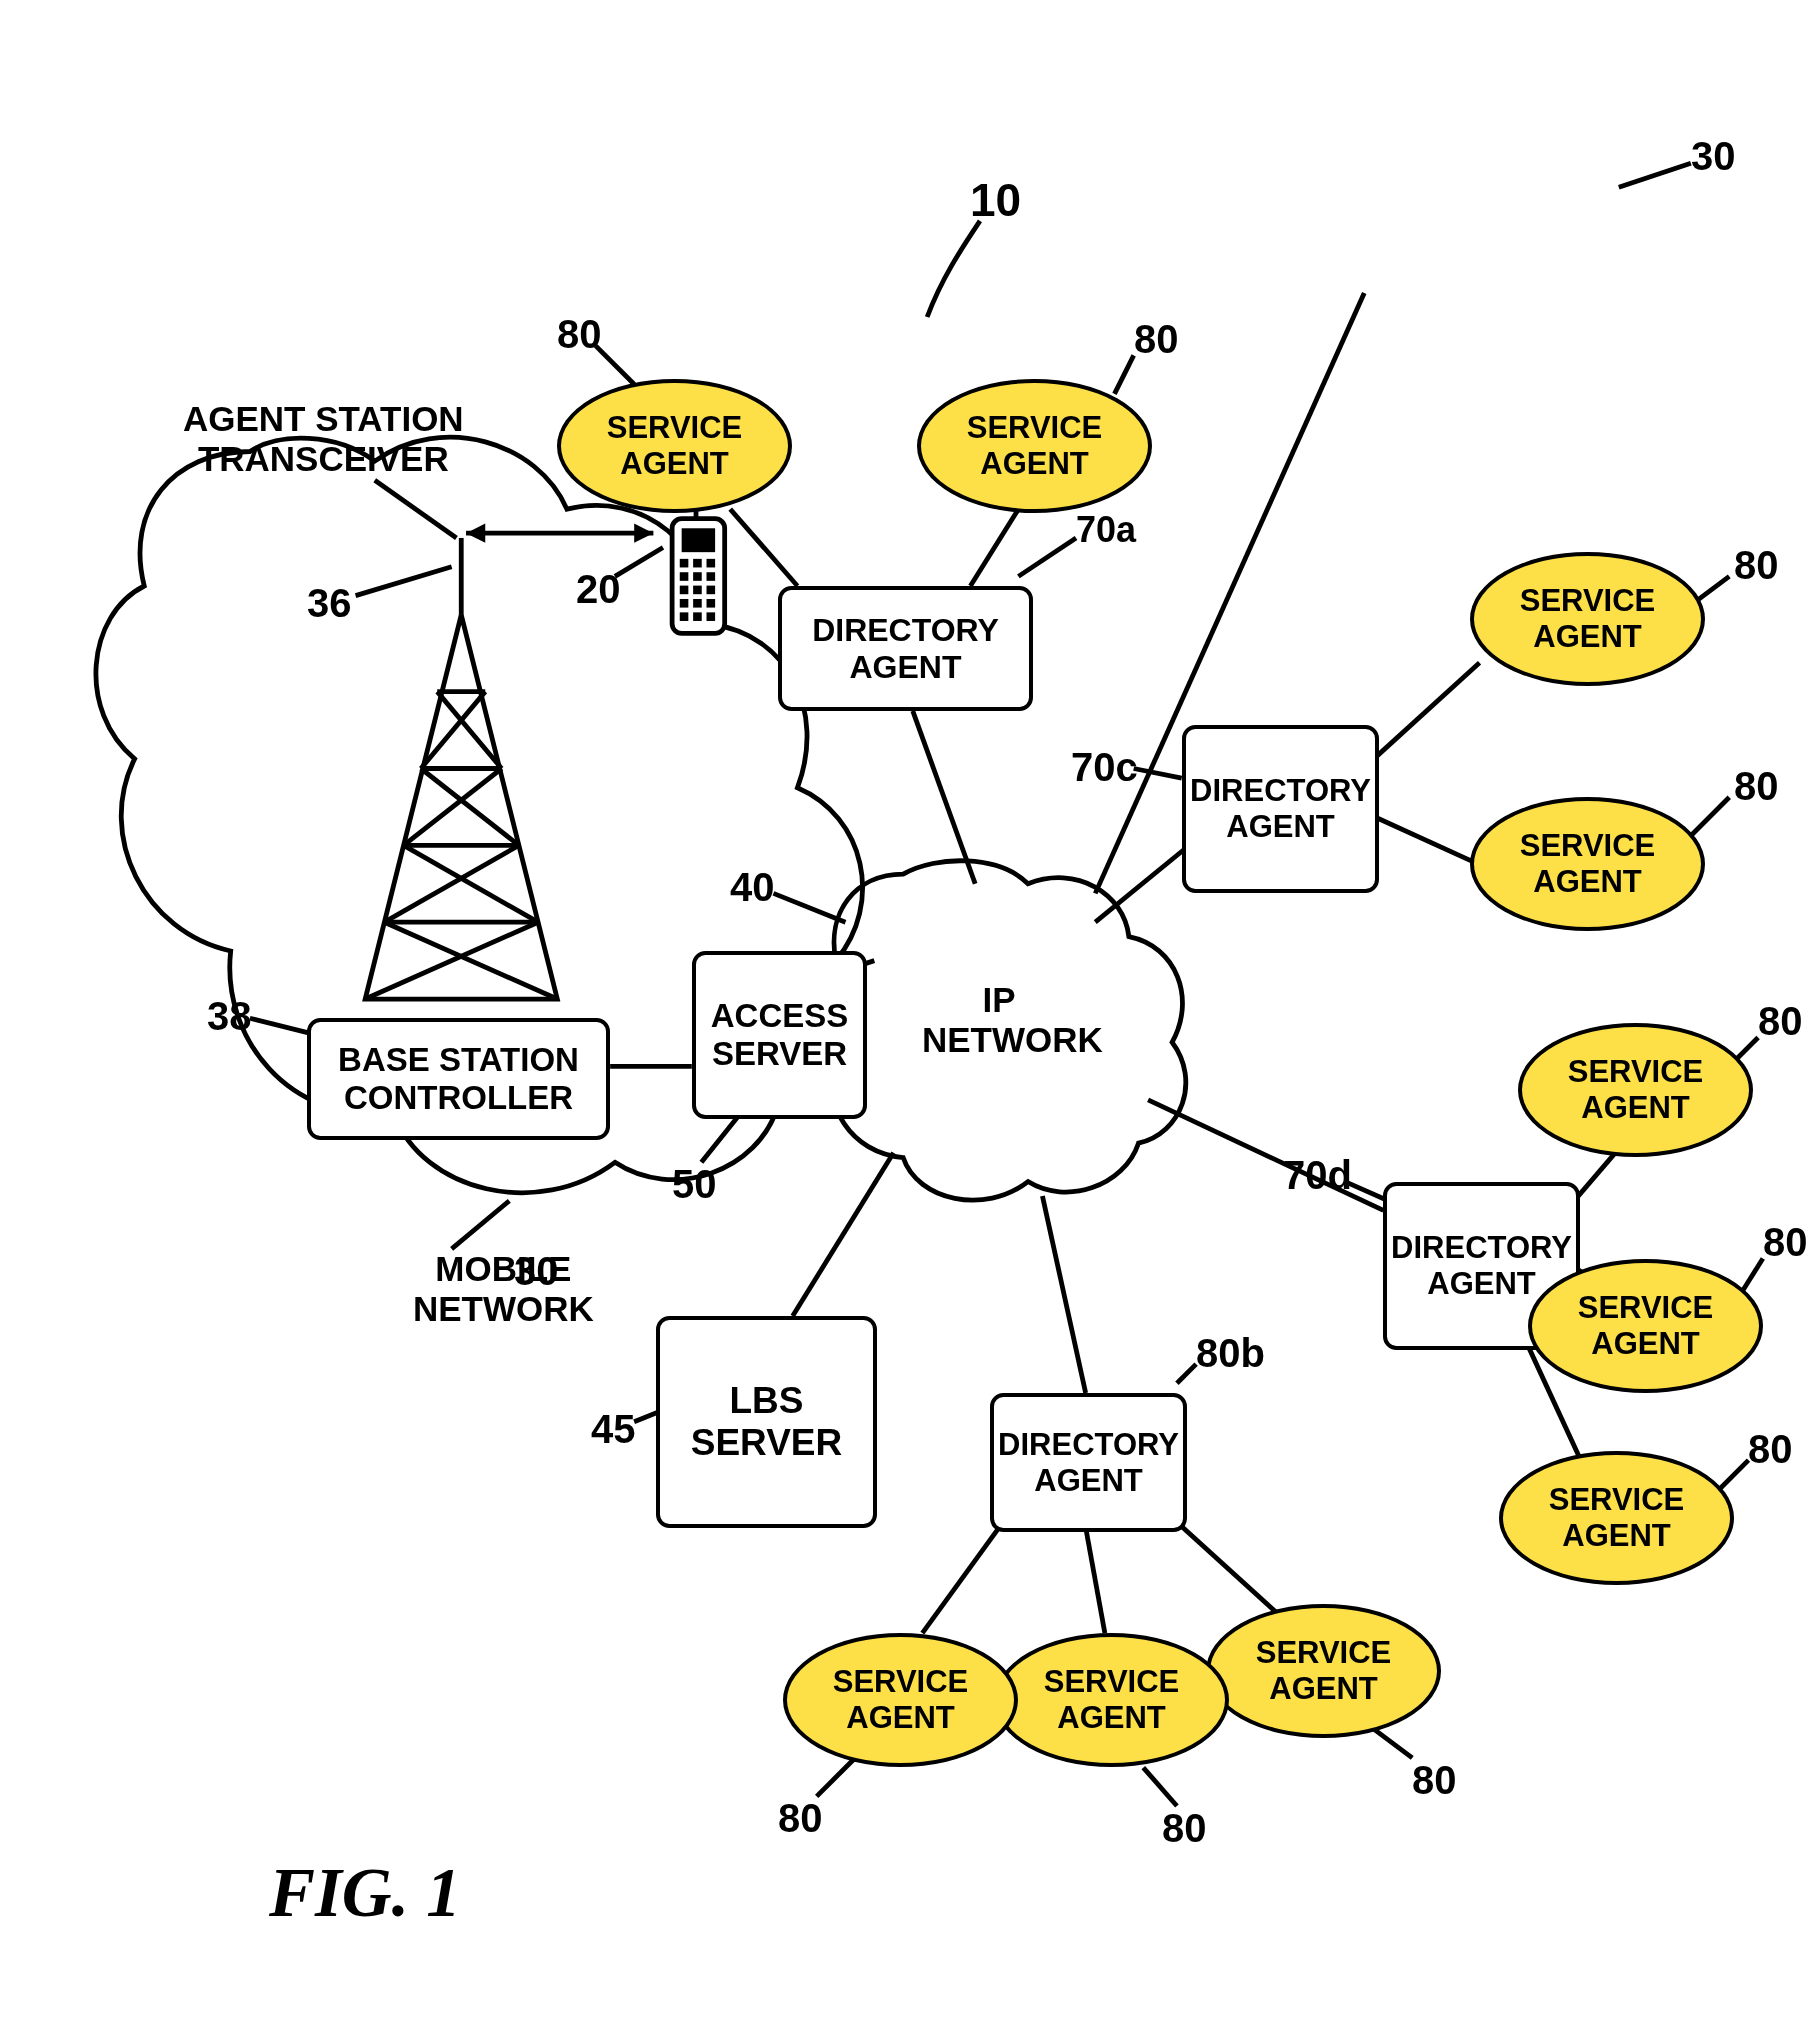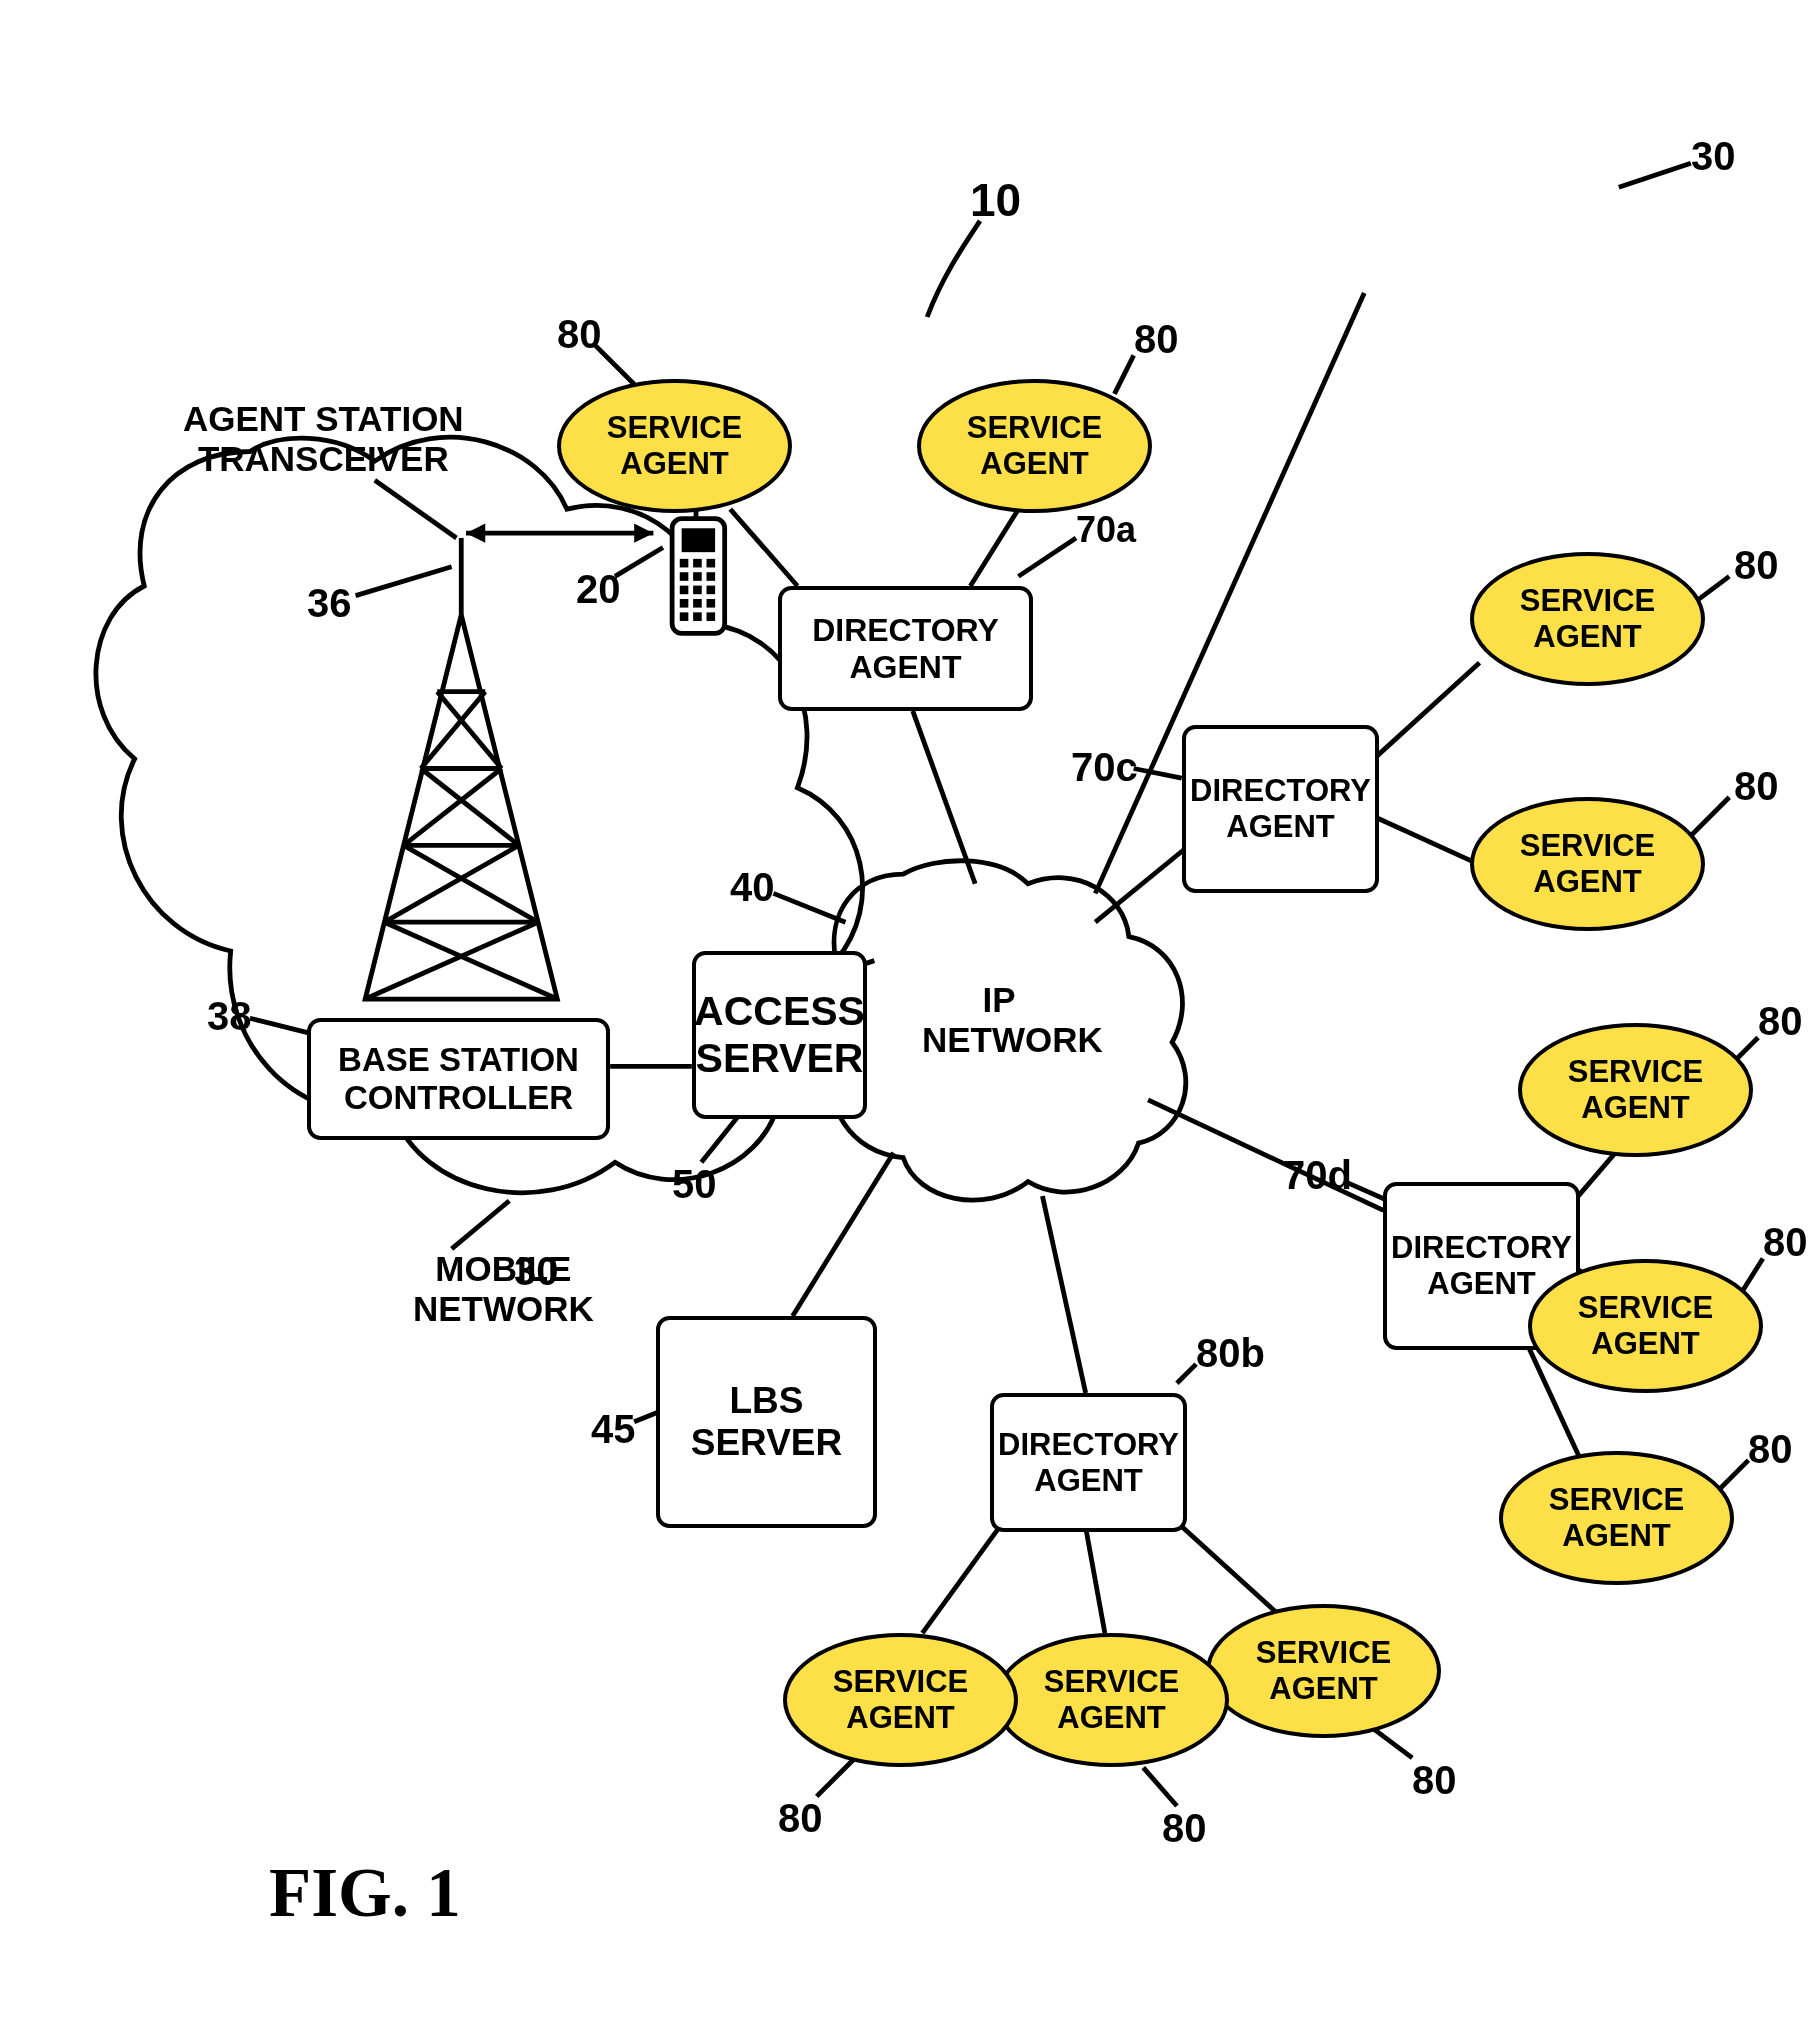--- a/index.html
+++ b/index.html
@@ -167,21 +167,21 @@
           <rect x="56" y="138" width="9" height="9"></rect>
     </g>
   </svg>
 </div>
 
 <div class="node rect-node" style="left:307px;top:1018px;width:303px;height:122px;font-size:33px">
       <span>BASE STATION
 CONTROLLER</span>
     </div>
 
-<div class="node rect-node" style="left:692px;top:951px;width:175px;height:168px;font-size:41px">
+<div class="node rect-node" style="left:692px;top:951px;width:175px;height:168px;font-size:33px">
       <span>ACCESS
 SERVER</span>
     </div>
 
 <div class="node rect-node" style="left:656px;top:1316px;width:221px;height:212px;font-size:37px">
       <span>LBS
 SERVER</span>
     </div>
 
 
@@ -239,21 +239,21 @@
 AGENT</span>
     </div>
 <div class="node ellipse-node" style="left:783px;top:1633px;width:235px;height:134px;font-size:31px">
       <span>SERVICE
 AGENT</span>
     </div>
 
 <div class="label" style="left:922px;top:980px;width:154px;font-size:35px">IP
 NETWORK</div>
 
-<div class="label" style="left:269px;top:1854px;font-size:69px;font-family:'Times New Roman',serif">FIG. 1</div>
+<div class="label" style="left:269px;top:1854px;font-size:69px;font-style:italic;font-family:'Times New Roman',serif">FIG. 1</div>
 
 <div class="label" style="left:970px;top:173px;font-size:46px">10</div>
 
 <div class="label" style="left:183px;top:399px;font-size:35px">AGENT STATION
 TRANSCEIVER</div>
 <div class="label" style="left:307px;top:581px;font-size:40px">36</div>
 
 <div class="label" style="left:207px;top:994px;font-size:40px">38</div>
 
 <div class="label" style="left:413px;top:1249px;font-size:35px">MOBILE

